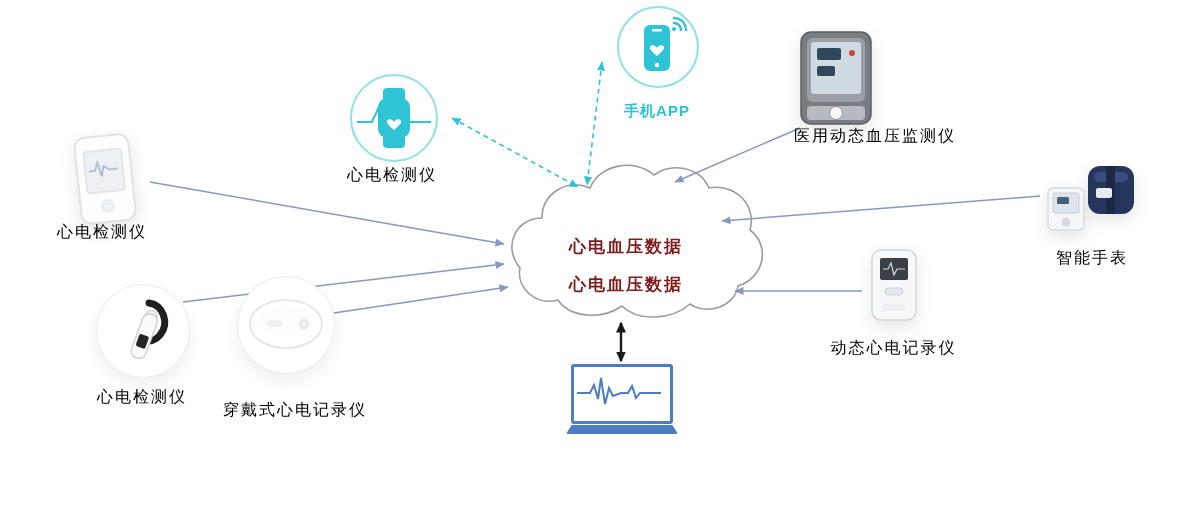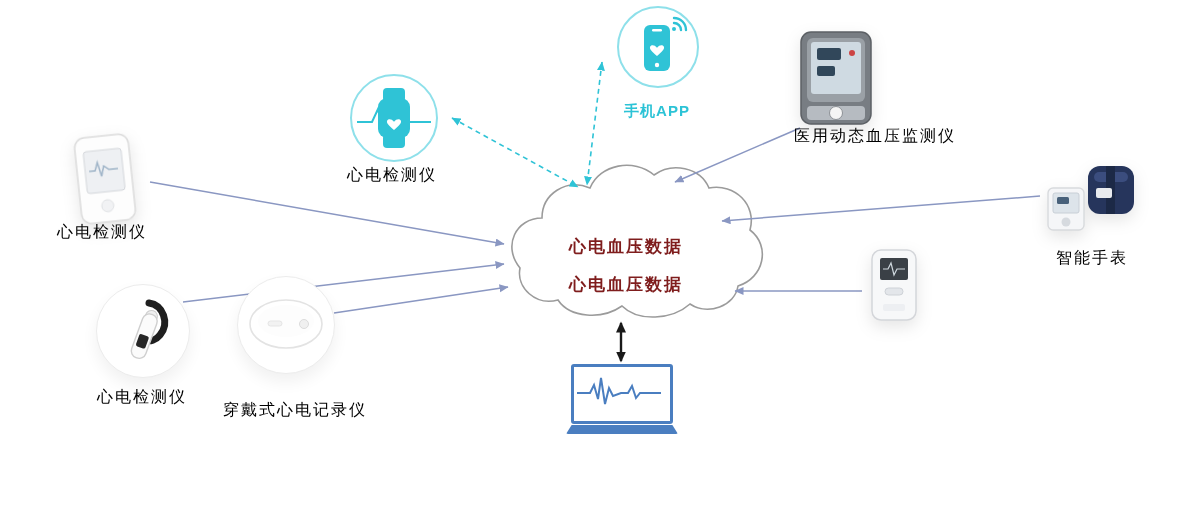--- a/index.html
+++ b/index.html
@@ -195,20 +195,21 @@
     <div>
       <svg width="56" height="74" viewBox="0 0 56 74">
         <rect x="6" y="2" width="44" height="70" rx="9" fill="#f7f8f9" stroke="#d4d6da" stroke-width="1.5"></rect>
         <rect x="14" y="10" width="28" height="22" rx="2" fill="#3a4046"></rect>
         <polyline points="17,21 22,21 25,15 28,27 31,21 39,21" fill="none" stroke="#cfd8de" stroke-width="1.2"></polyline>
         <rect x="19" y="40" width="18" height="7" rx="3.5" fill="#e3e6ea" stroke="#ced2d7"></rect>
         <rect x="17" y="56" width="22" height="7" rx="2" fill="#edeff2"></rect>
       </svg>
     </div>
   </div>
+  <div class="label" id="label-holter">动态心电记录仪</div>
 
   <div class="node" id="node-laptop">
     <div class="lap-screen">
       <svg width="90" height="48" viewBox="0 0 90 48">
         <polyline points="3,26 16,26 20,18 24,32 27,11 31,37 35,21 39,29 47,26 54,26 58,19 62,31 66,26 87,26" fill="none" stroke="#4a7ec0" stroke-width="2"></polyline>
       </svg>
     </div>
     <div class="lap-base"></div>
   </div>
 

